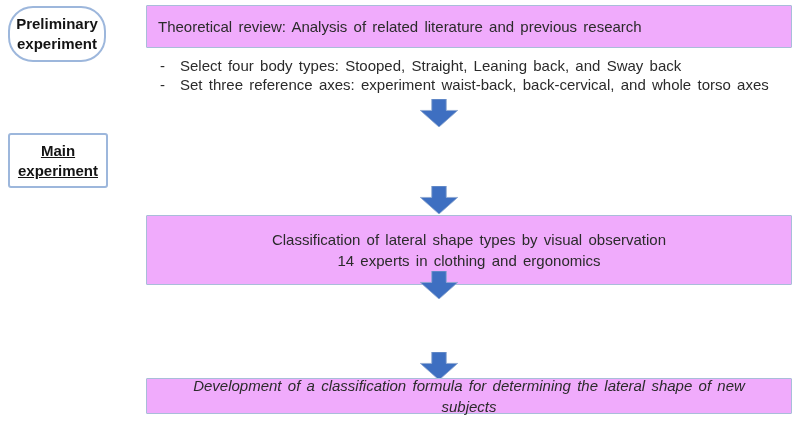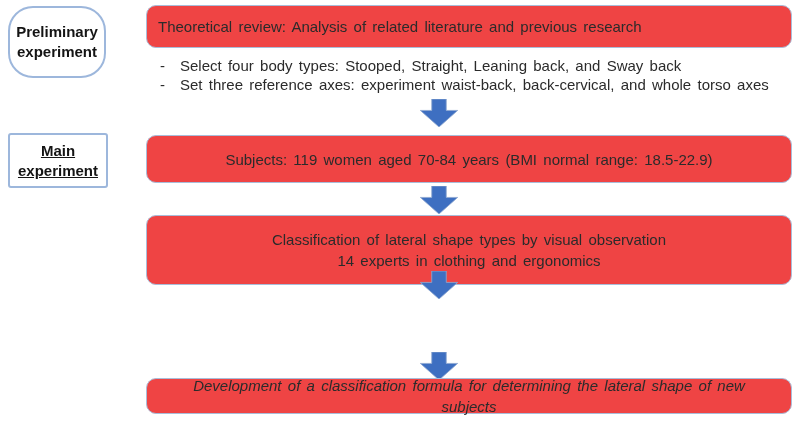--- a/index.html
+++ b/index.html
@@ -27,30 +27,30 @@
     display: flex;
     align-items: center;
     justify-content: center;
     text-align: center;
     font-weight: bold;
     font-size: 15px;
     line-height: 1.32;
     color: #141414;
     white-space: pre-line;
   }
-  .phase-preliminary { left: 8px;  top: 6px;   width: 98px;  height: 72px; border-radius: 25px; }
+  .phase-preliminary { left: 8px;  top: 6px;   width: 98px;  height: 56px; border-radius: 25px; }
   .phase-main        { left: 8px;  top: 133px; width: 100px; height: 55px; text-decoration: underline; }
 
   .flow-box {
     position: absolute;
     left: 146px;
     width: 646px;
     border: 1px solid var(--box-border);
-    border-radius: 10px;
-    background: #ef4444;
+    border-radius: 1px;
+    background: #f0abfc;
     display: flex;
     align-items: center;
     justify-content: center;
     text-align: center;
     font-size: 15px;
     line-height: 21px;
     word-spacing: 0.14em;
     white-space: pre-line;
     padding: 17px 8px;
   }
@@ -115,21 +115,20 @@
     <div class="bullet">
       <span class="marker">-</span>
       <span class="btext">Set three reference axes: experiment waist-back, back-cervical, and whole torso axes</span>
     </div>
   </div>
 
   <svg class="down-arrow arrow-1" viewBox="0 0 36 27" aria-hidden="true">
     <path class="arrow-path" d="M11 0 H25 V11 H36 L18 27 L0 11 H11 Z"></path>
   </svg>
 
-  <div class="flow-box flow-subjects">Subjects: 119 women aged 70-84 years (BMI normal range: 18.5-22.9)</div>
 
   <svg class="down-arrow arrow-2" viewBox="0 0 36 27" aria-hidden="true">
     <path class="arrow-path" d="M11 0 H25 V11 H36 L18 27 L0 11 H11 Z"></path>
   </svg>
 
   <div class="flow-box flow-classify">Classification of lateral shape types by visual observation
 14 experts in clothing and ergonomics</div>
 
   <svg class="down-arrow arrow-3" viewBox="0 0 36 27" aria-hidden="true">
     <path class="arrow-path" d="M11 0 H25 V11 H36 L18 27 L0 11 H11 Z"></path>

